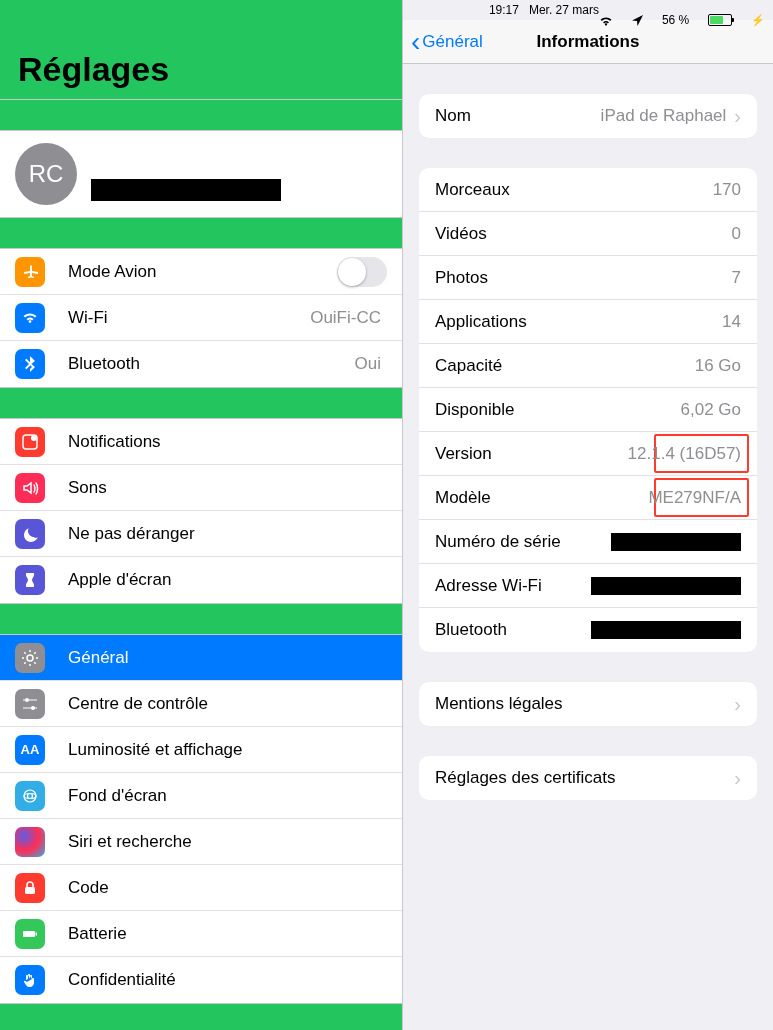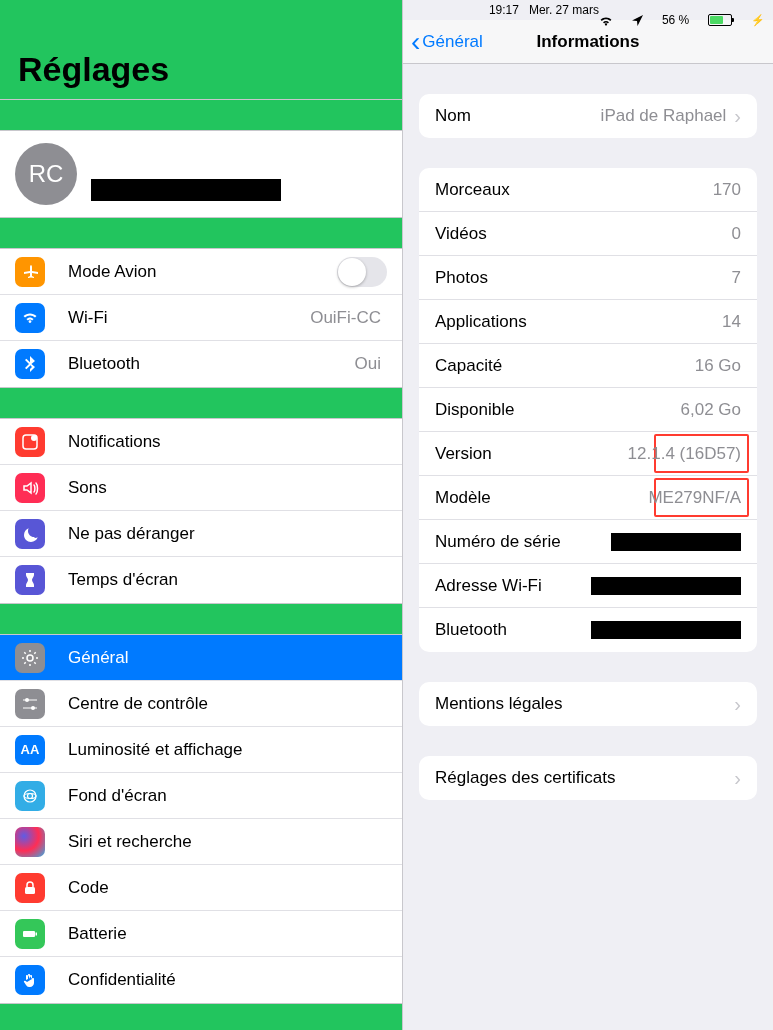--- a/index.html
+++ b/index.html
@@ -210,21 +210,21 @@
             </svg>
         </div>
         <span class="row-label">Ne pas déranger</span>
       </div>
       <div class="row">
         <div class="icon-box bg-purple">
           <svg width="18" height="18" viewBox="0 0 18 18">
               <path d="M5 2h8v2c0 2-2 3-2 5s2 3 2 5v2H5v-2c0-2 2-3 2-5S5 6 5 4z" fill="#fff"></path>
             </svg>
         </div>
-        <span class="row-label">Temps d'écran</span>
+        <span class="row-label">Apple d'écran</span>
       </div>
     </div>
 
     <div class="group">
       <div class="row selected">
         <div class="icon-box bg-grey">
           <svg width="18" height="18" viewBox="0 0 18 18">
               <circle cx="9" cy="9" r="3" fill="none" stroke="#fff" stroke-width="1.5"></circle>
               <path d="M9 1v2m0 12v2M1 9h2m12 0h2M3.3 3.3l1.4 1.4m8.6 8.6l1.4 1.4M3.3 14.7l1.4-1.4m8.6-8.6l1.4-1.4" stroke="#fff" stroke-width="1.5"></path>
             </svg>

